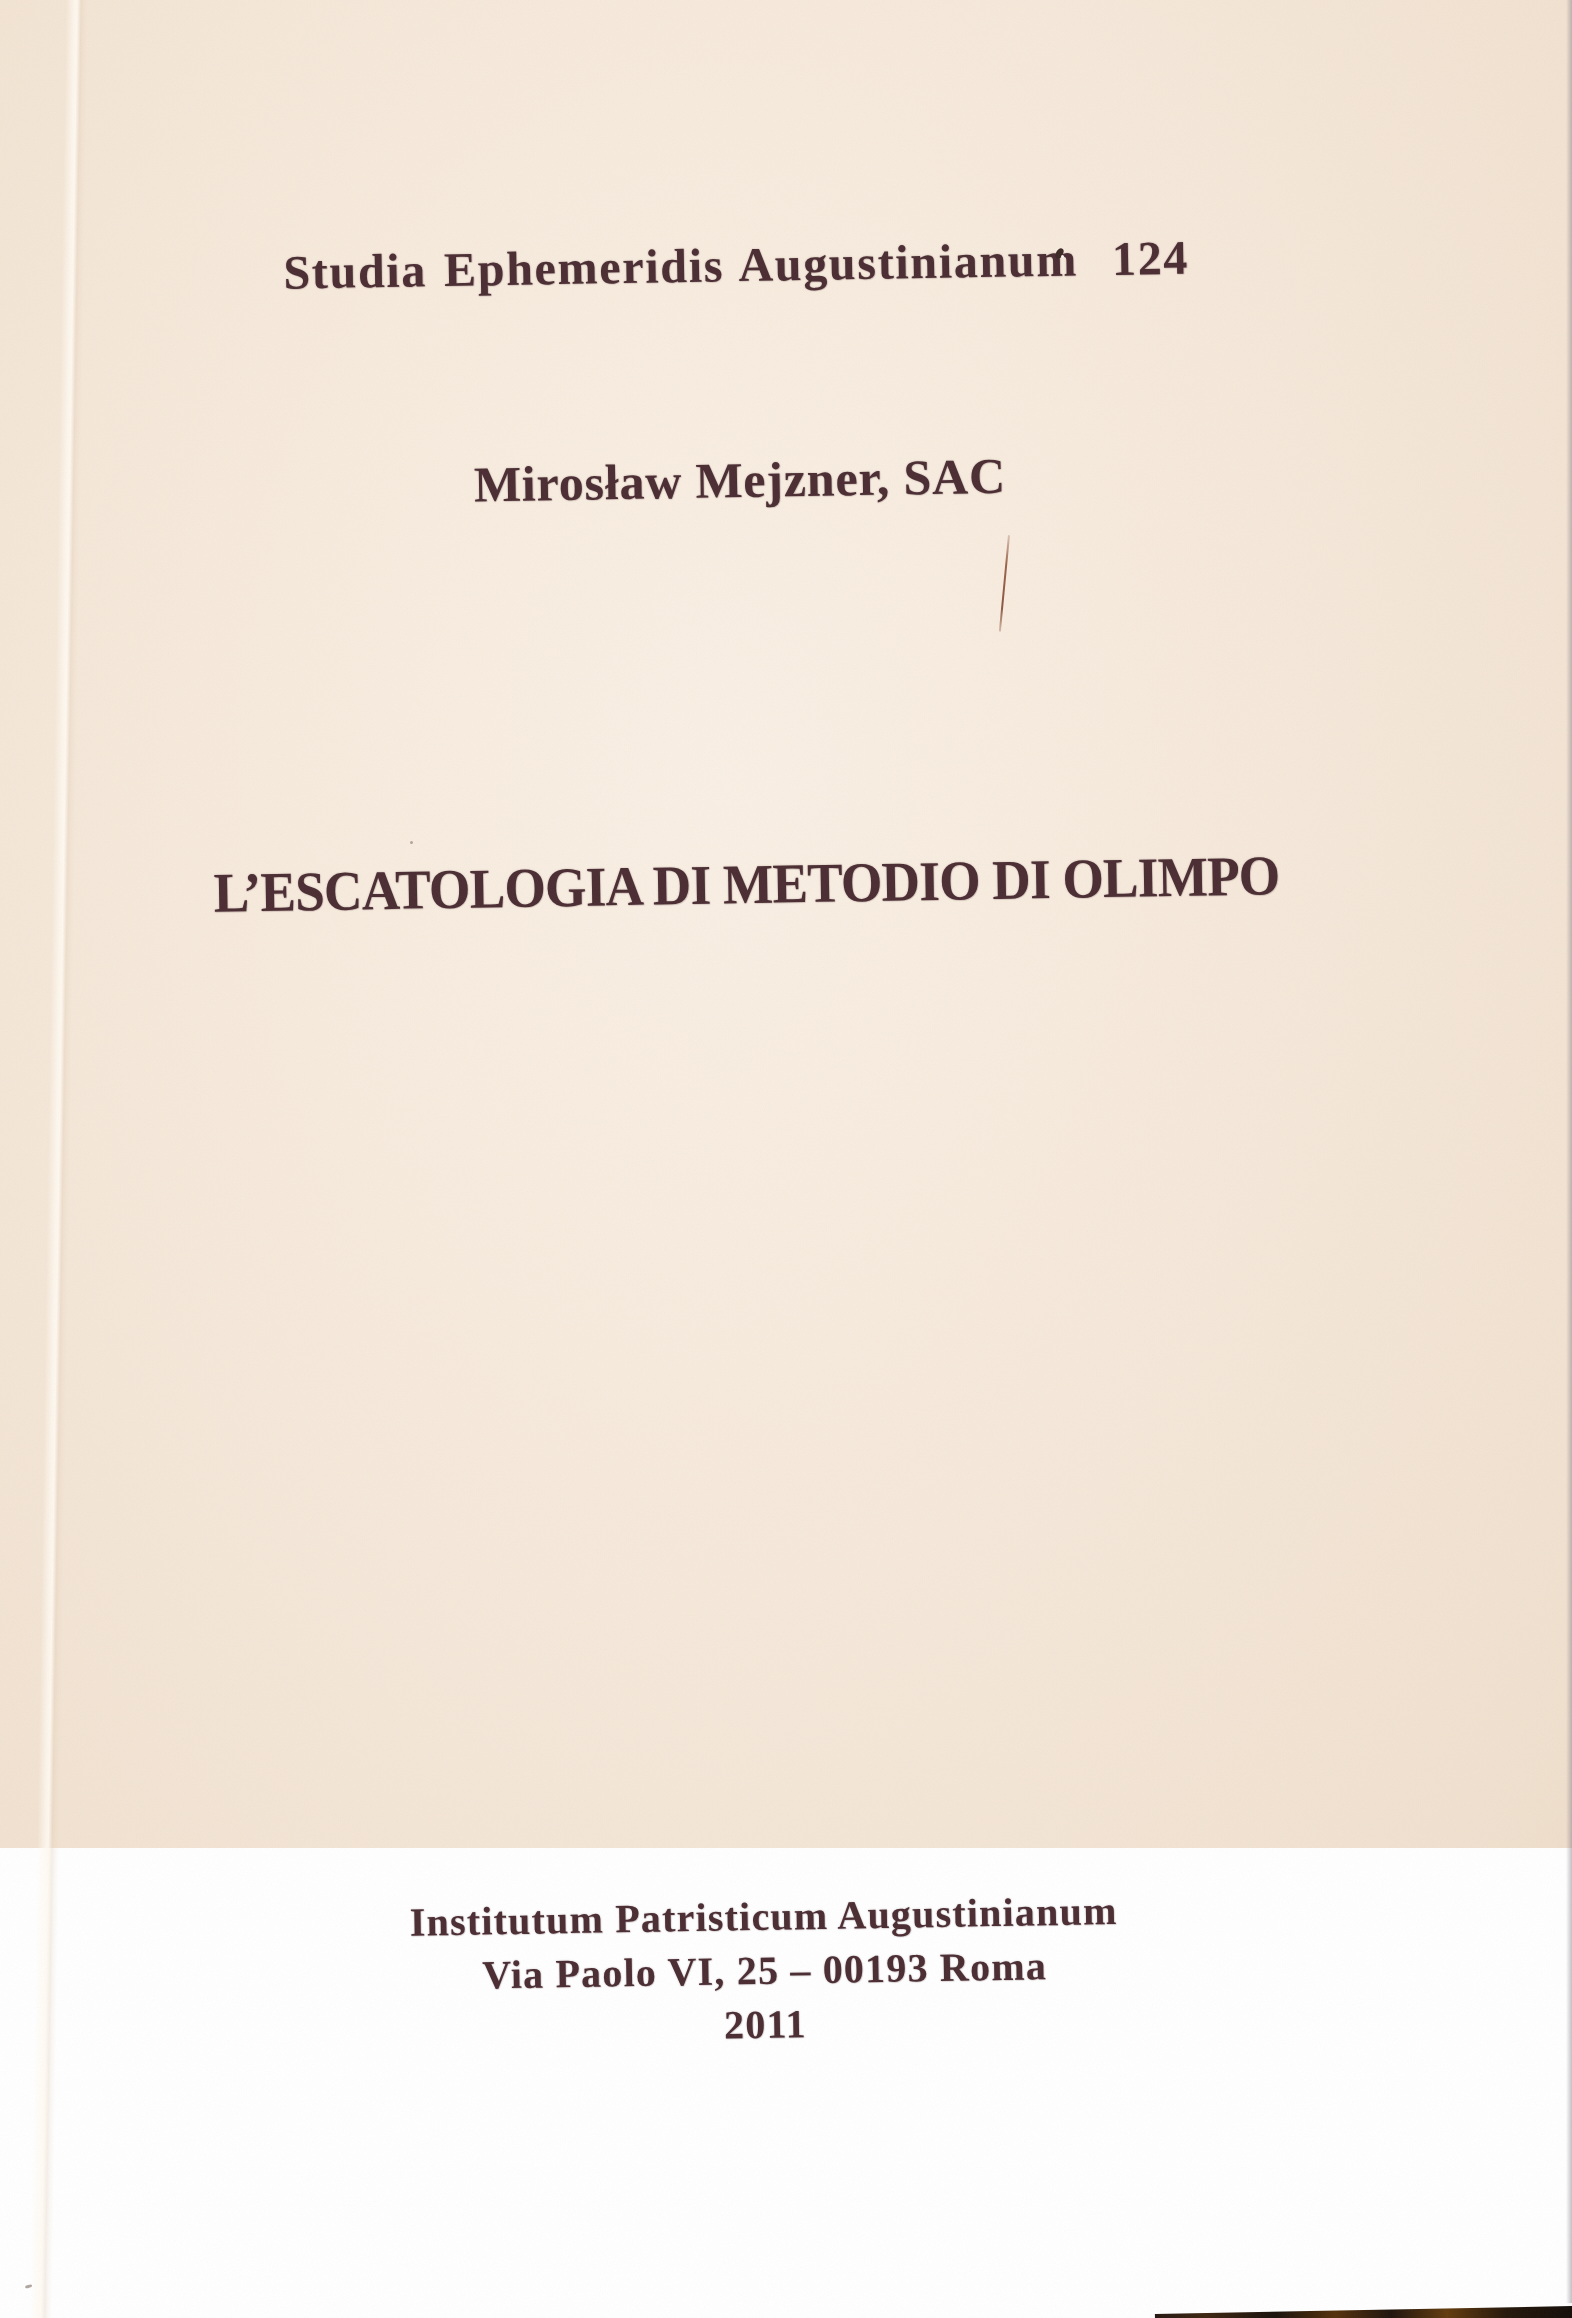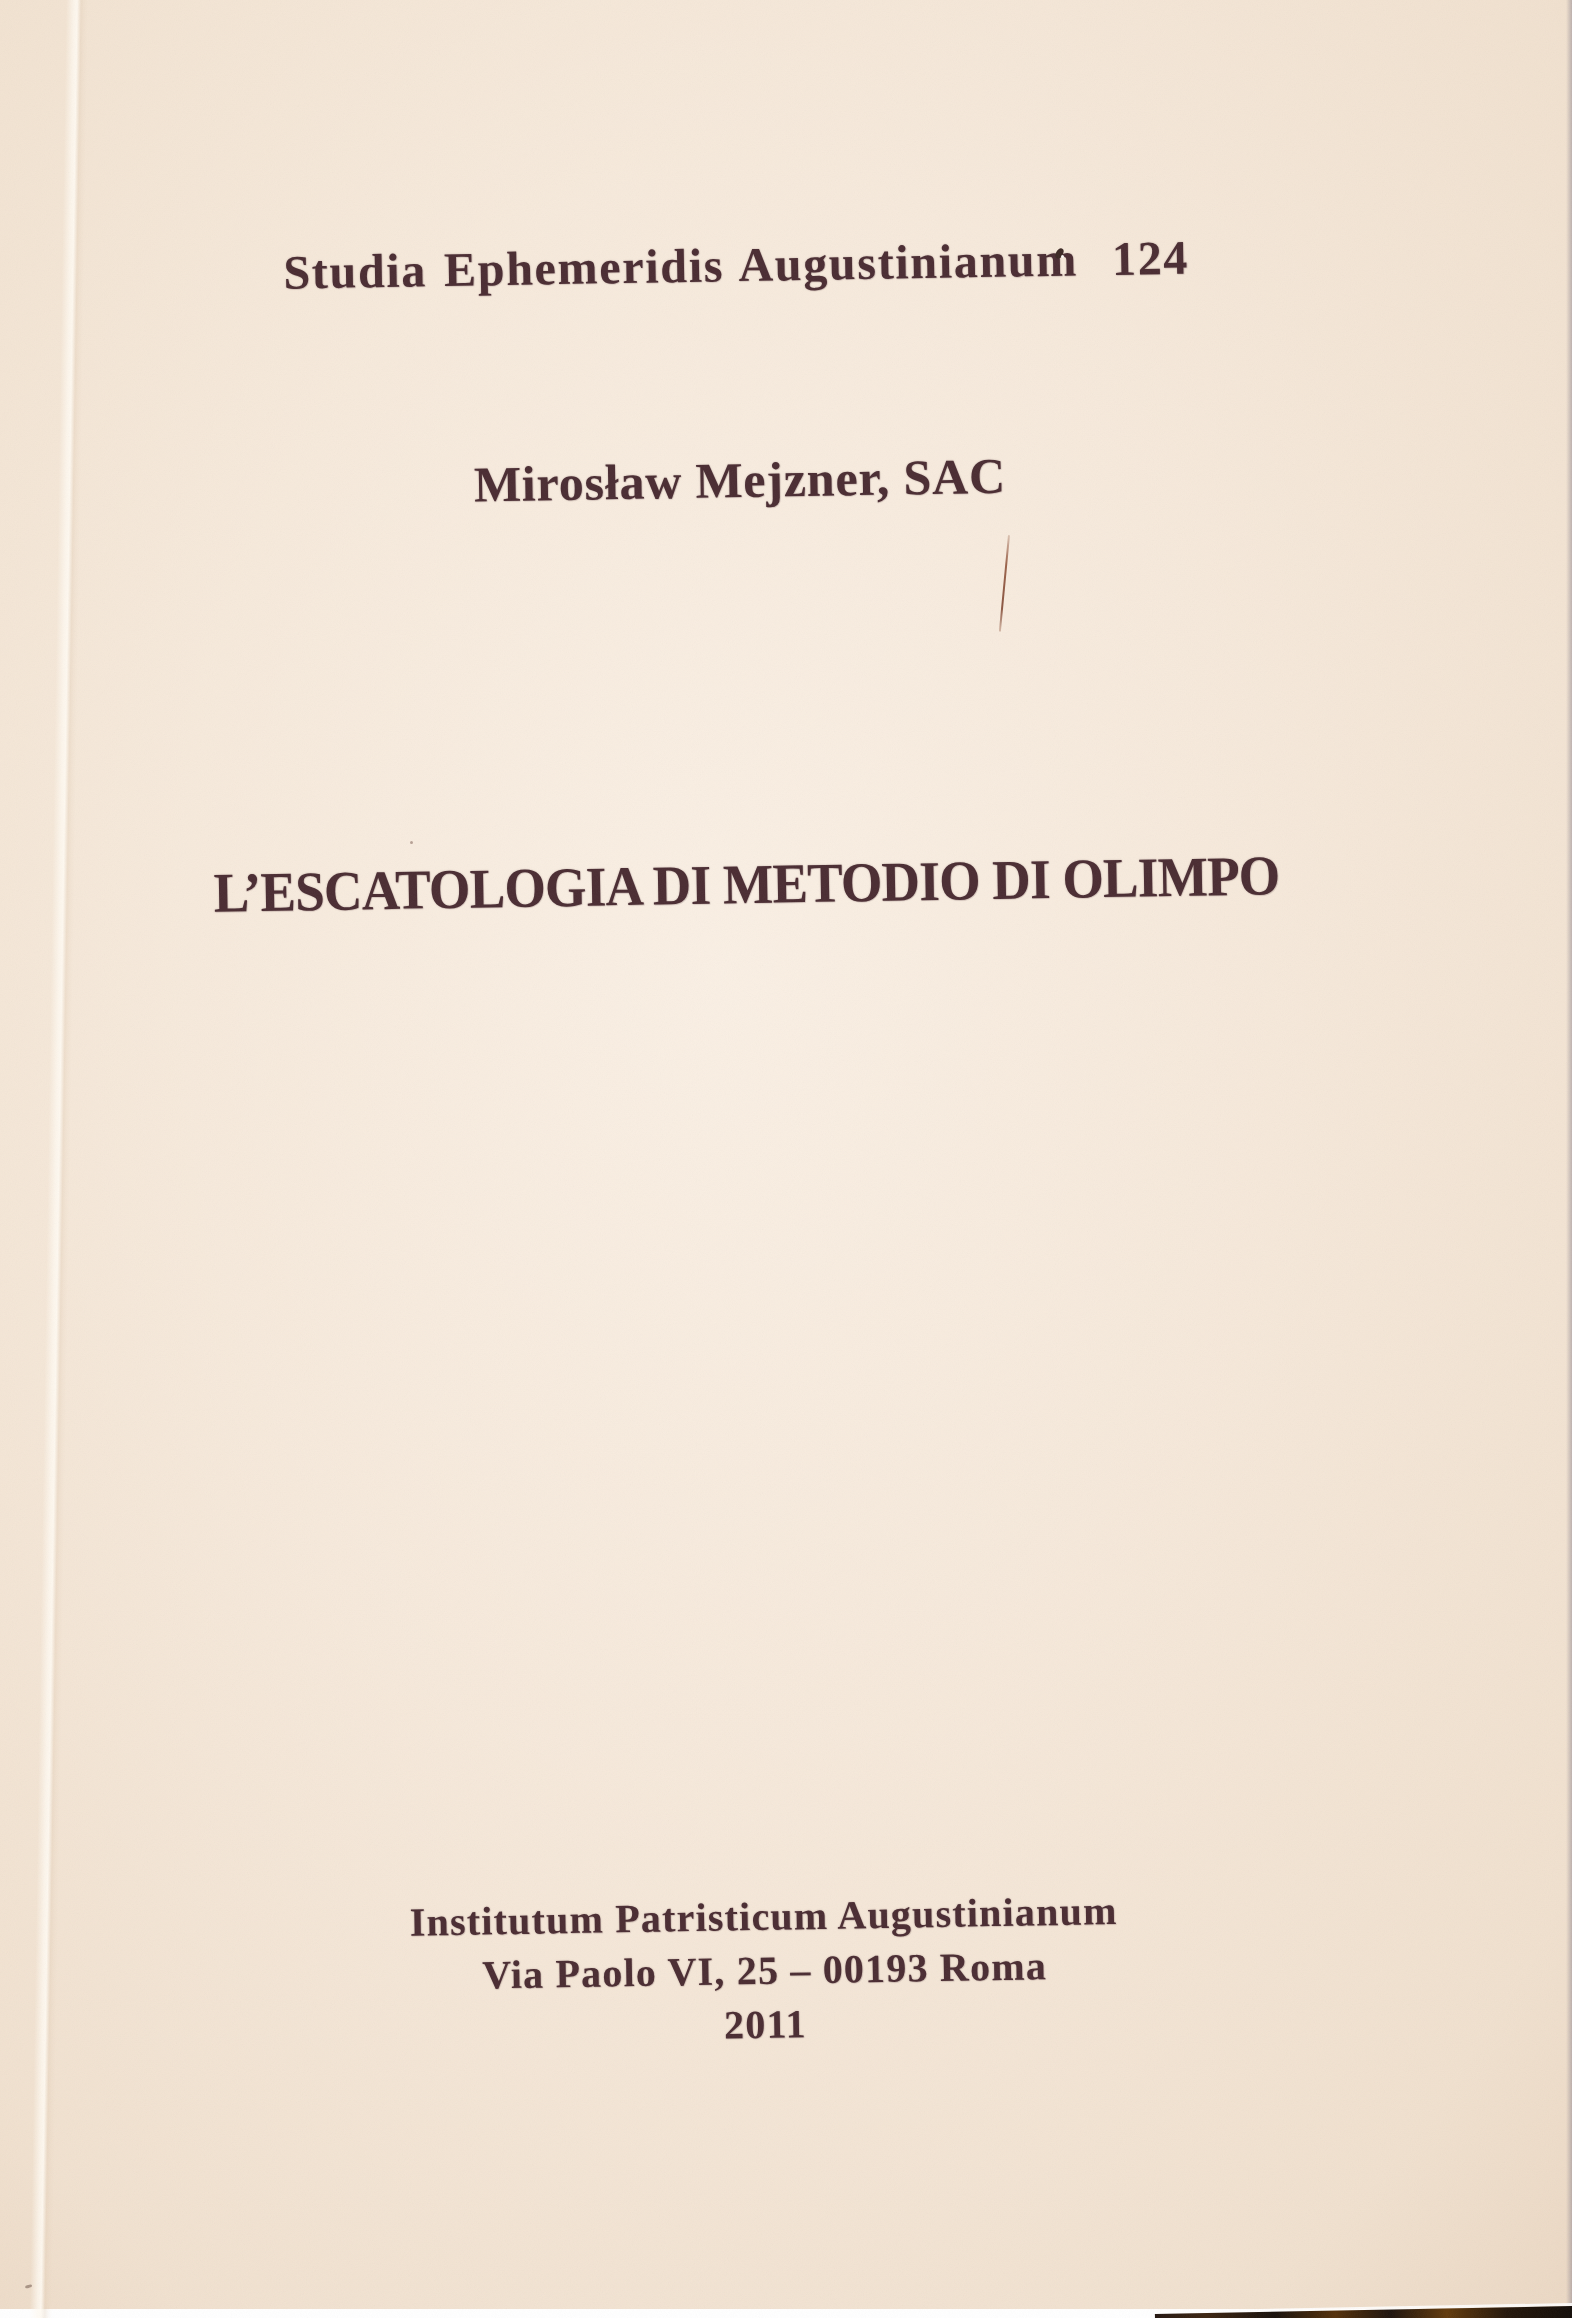--- a/index.html
+++ b/index.html
@@ -8,21 +8,21 @@
     width: 1573px;
     height: 2319px;
     overflow: hidden;
     font-family: "Liberation Serif", "DejaVu Serif", serif;
   }
 
   .scan {
     position: absolute;
     inset: 0;
     width: 1573px;
-    height: 2309px;
+    height: 1848px;
     background:
       radial-gradient(ellipse 1238px 1815px at 46% 42%,
         rgba(250,240,229,0.9) 0%,
         rgba(246,233,219,0.75) 45%,
         rgba(240,224,206,0.9) 85%,
         rgba(235,216,196,1) 100%),
       linear-gradient(115deg, #f6ead9 0%, #f6e9db 40%, #f3e4d4 75%, #efdfcc 100%);
   }
 
   

